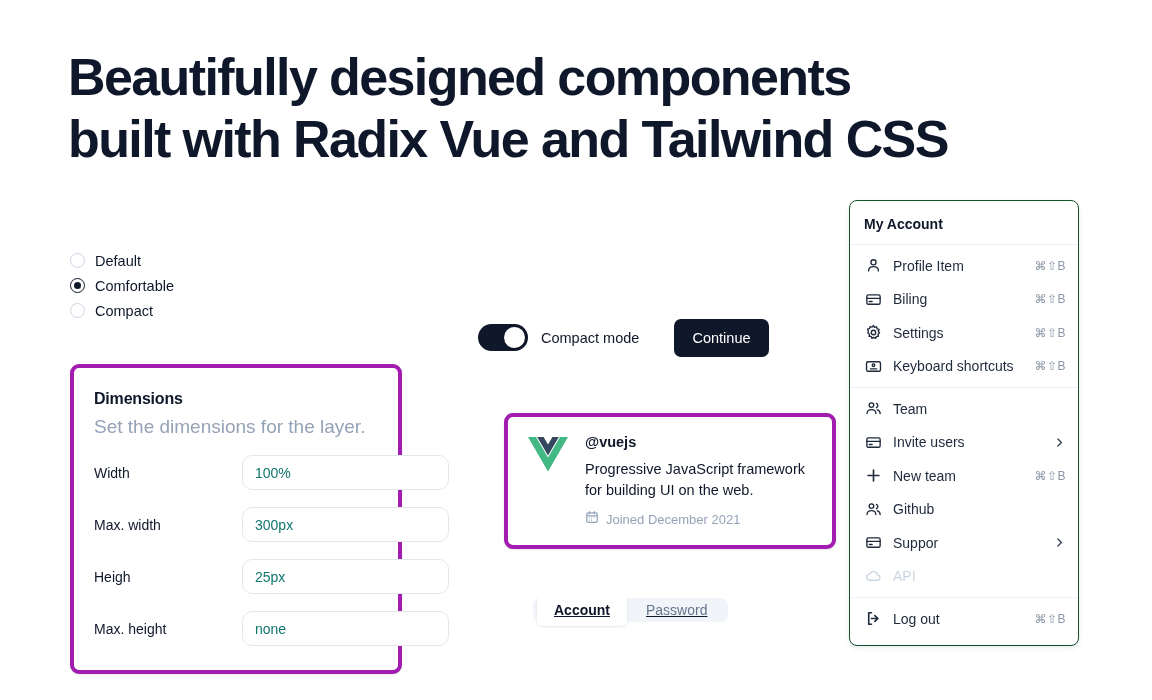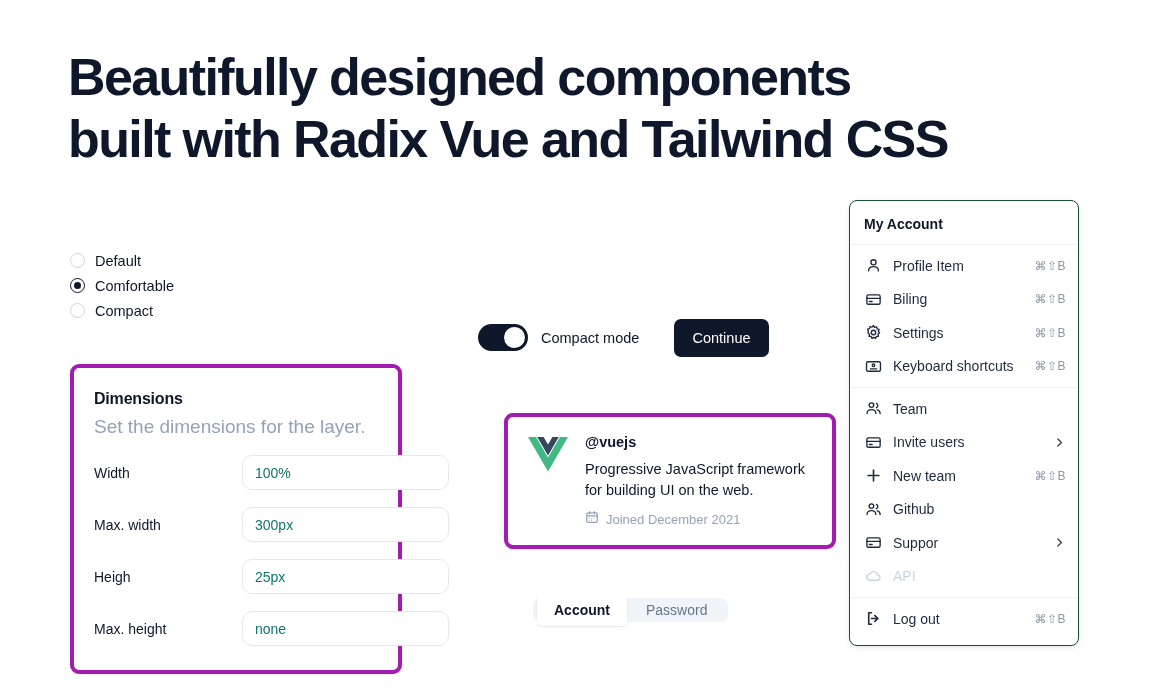--- a/index.html
+++ b/index.html
@@ -193,20 +193,21 @@
     position: absolute;
     left: 533px;
     top: 598px;
     height: 24px;
     background: #f1f5f9;
     border-radius: 7px;
     padding: 4px;
     display: flex;
     align-items: center;
     gap: 2px;
+    text-decoration: underline;
   }
   .tab {
     height: 32px;
     padding: 0 17px;
     display: flex;
     align-items: center;
     border-radius: 5px;
     font-size: 14px;
     color: #64748b;
     cursor: pointer;

